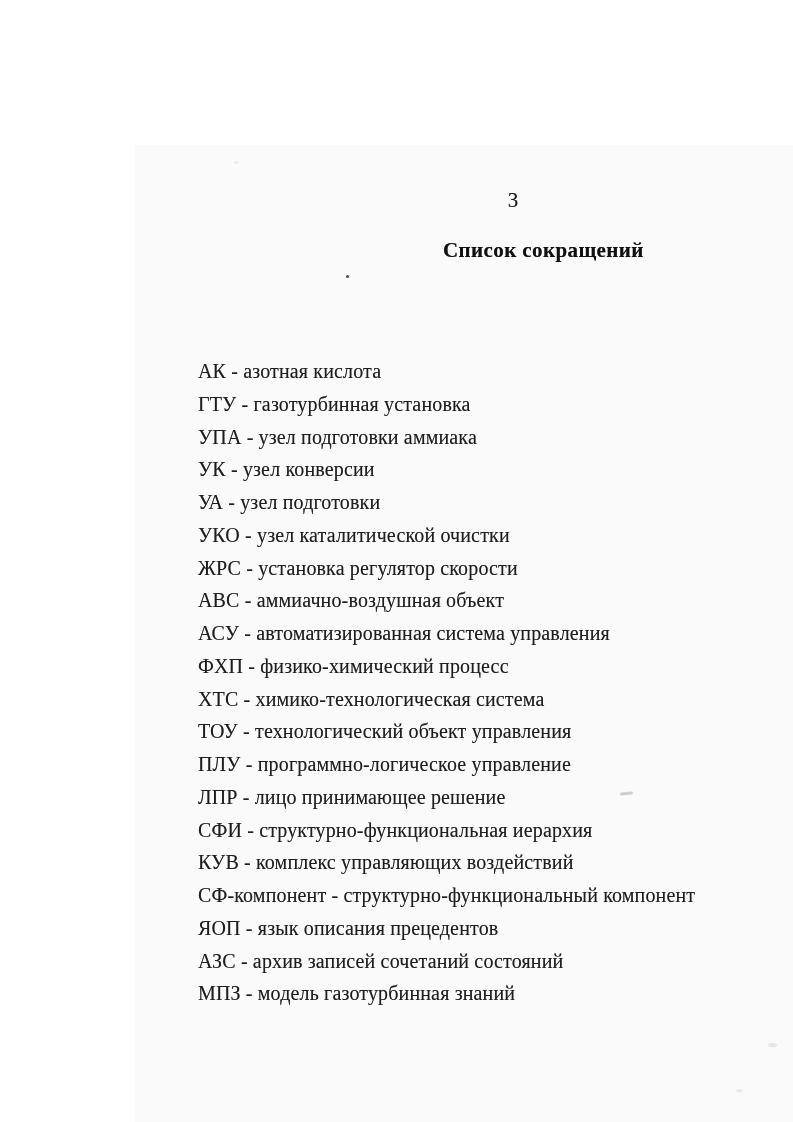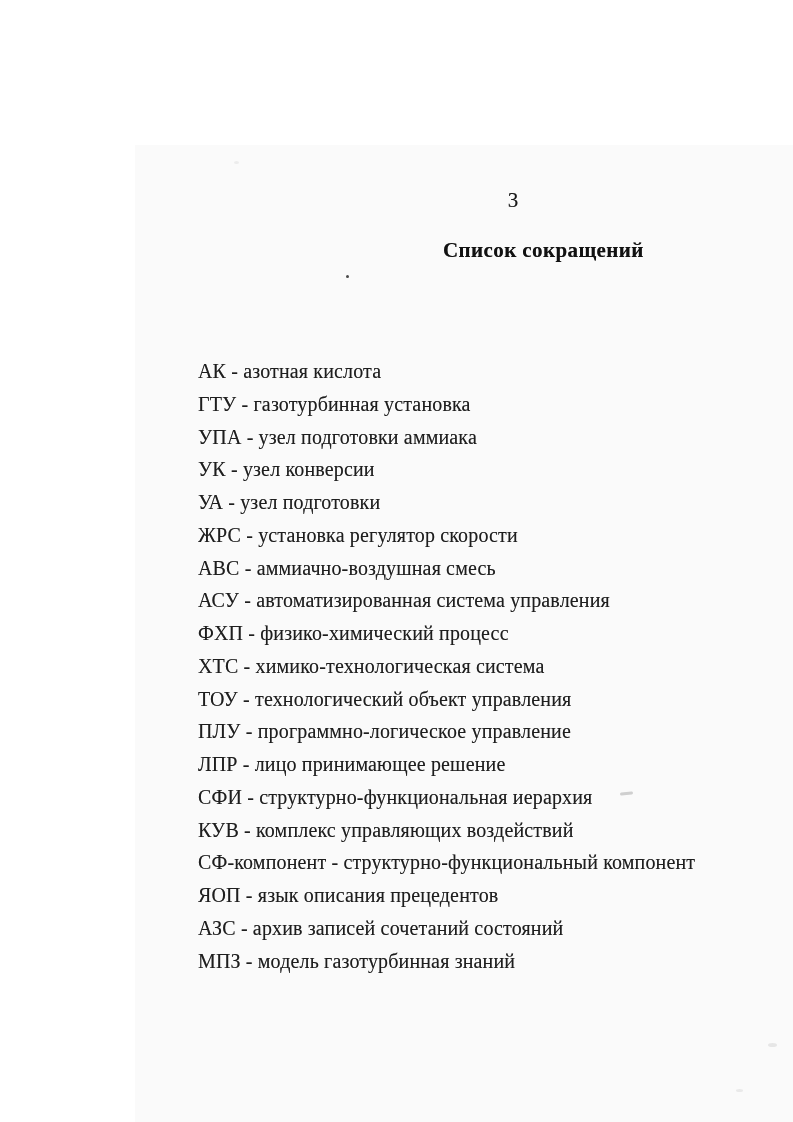--- a/index.html
+++ b/index.html
@@ -107,22 +107,23 @@
   <div class="page-number">3</div>
 
   <div class="doc-title">Список сокращений</div>
 
   <div class="abbr-list">
     <div class="abbr-item">АК - азотная кислота</div>
     <div class="abbr-item">ГТУ - газотурбинная установка</div>
     <div class="abbr-item">УПА - узел подготовки аммиака</div>
     <div class="abbr-item">УК - узел конверсии</div>
     <div class="abbr-item">УА - узел подготовки</div>
+    <div class="abbr-item">УКО - узел каталитической очистки</div>
     <div class="abbr-item">ЖРС - установка регулятор скорости</div>
-    <div class="abbr-item">АВС - аммиачно-воздушная смесь</div>
+    <div class="abbr-item">АВС - аммиачно-воздушная объект</div>
     <div class="abbr-item">АСУ - автоматизированная система управления</div>
     <div class="abbr-item">ФХП - физико-химический процесс</div>
     <div class="abbr-item">ХТС - химико-технологическая система</div>
     <div class="abbr-item">ТОУ - технологический объект управления</div>
     <div class="abbr-item">ПЛУ - программно-логическое управление</div>
     <div class="abbr-item">ЛПР - лицо принимающее решение</div>
     <div class="abbr-item">СФИ - структурно-функциональная иерархия</div>
     <div class="abbr-item">КУВ - комплекс управляющих воздействий</div>
     <div class="abbr-item">СФ-компонент - структурно-функциональный компонент</div>
     <div class="abbr-item">ЯОП - язык описания прецедентов</div>

